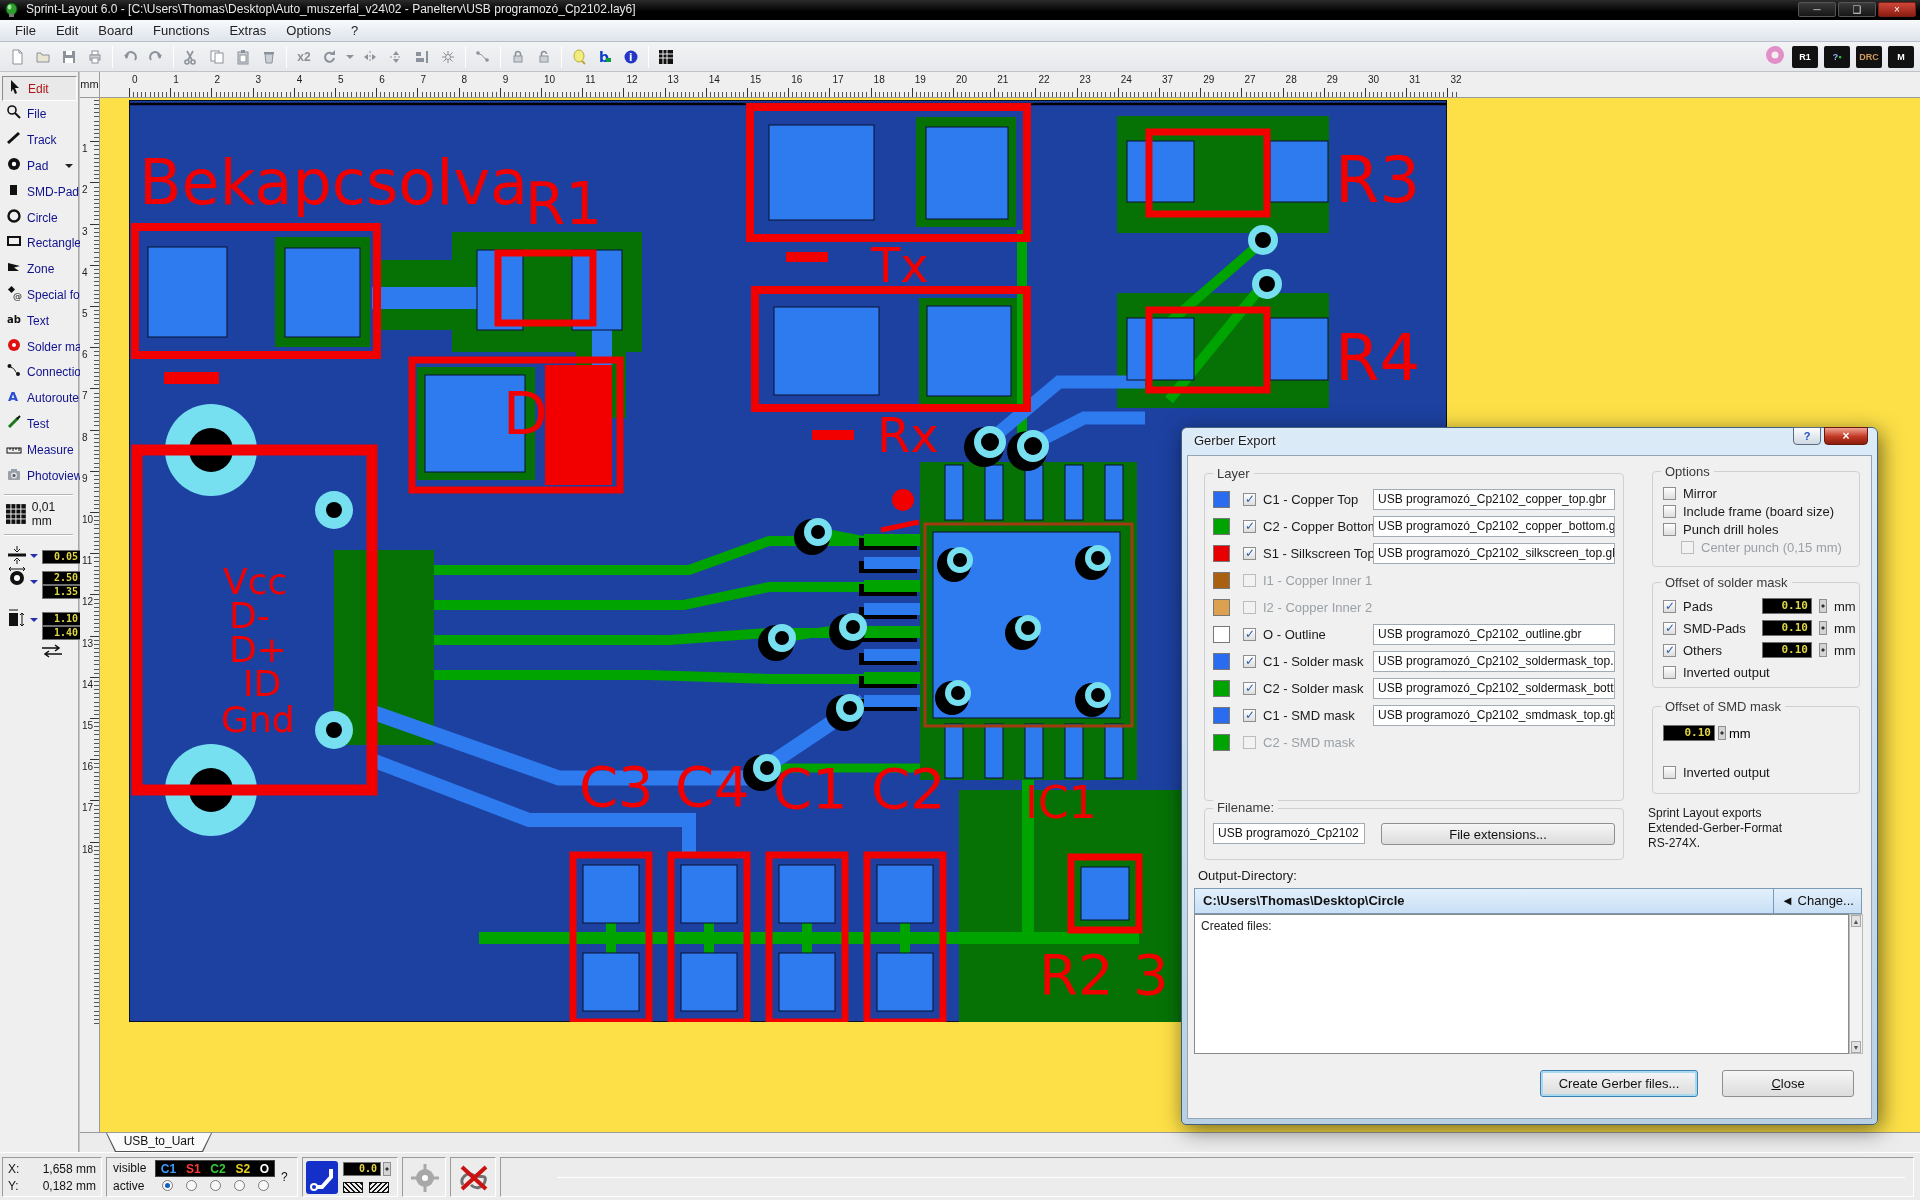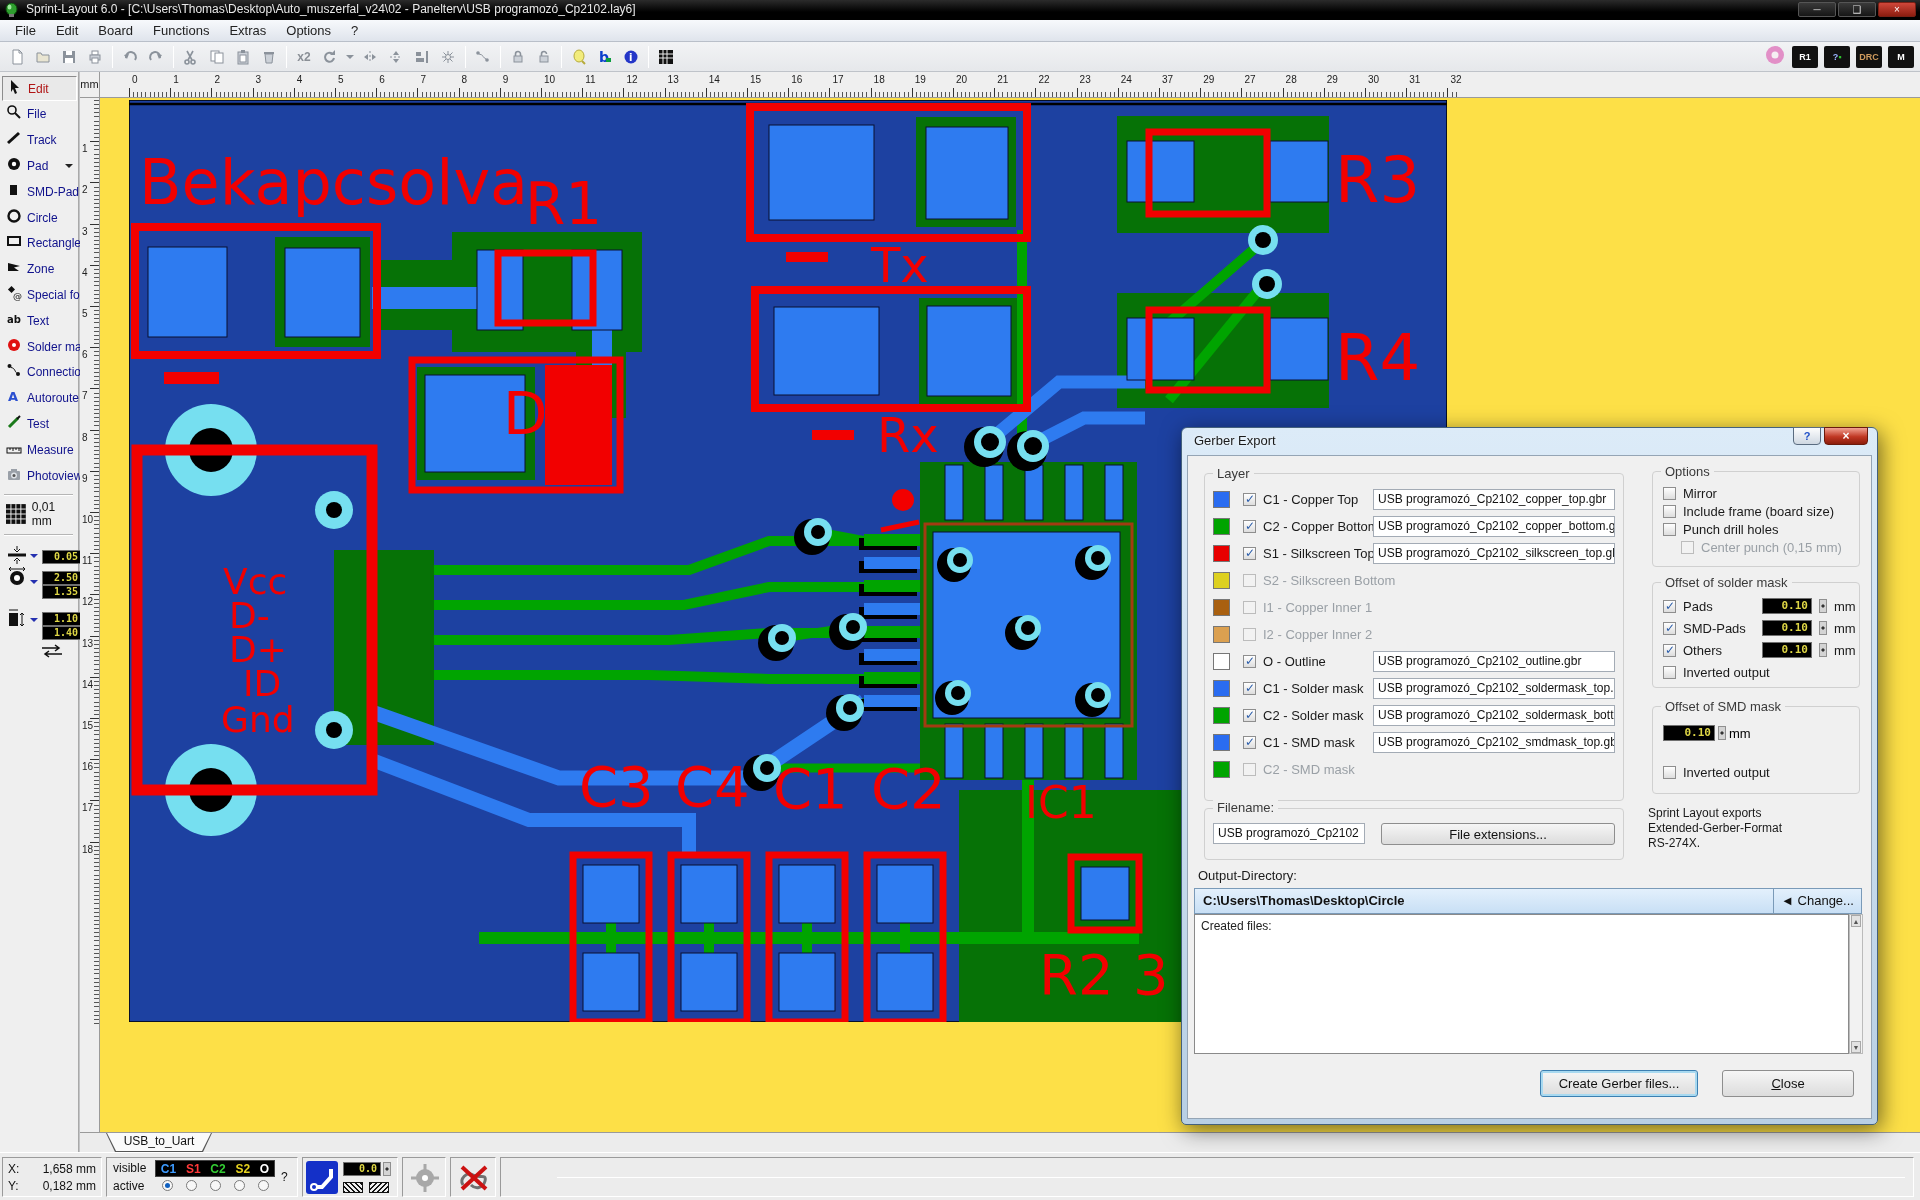--- a/index.html
+++ b/index.html
@@ -844,25 +844,20 @@
               <span class="layer-lab">C2 - Copper Bottom</span>
               <div class="filebox">USB programozó_Cp2102_copper_bottom.gbr</div>
             </div>
             <div class="layer-row">
               <span class="swatch" style="background: rgb(232, 0, 0);"></span>
               <span class="cb checked"></span>
               <span class="layer-lab">S1 - Silkscreen Top</span>
               <div class="filebox">USB programozó_Cp2102_silkscreen_top.gbr</div>
             </div>
             <div class="layer-row">
-              <span class="swatch" style="background: rgb(221, 208, 32);"></span>
-              <span class="cb disabled"></span>
-              <span class="layer-lab dis">S2 - Silkscreen Bottom</span>
-            </div>
-            <div class="layer-row">
               <span class="swatch" style="background: rgb(169, 96, 16);"></span>
               <span class="cb disabled"></span>
               <span class="layer-lab dis">I1 - Copper Inner 1</span>
             </div>
             <div class="layer-row">
               <span class="swatch" style="background: rgb(219, 160, 80);"></span>
               <span class="cb disabled"></span>
               <span class="layer-lab dis">I2 - Copper Inner 2</span>
             </div>
             <div class="layer-row">

